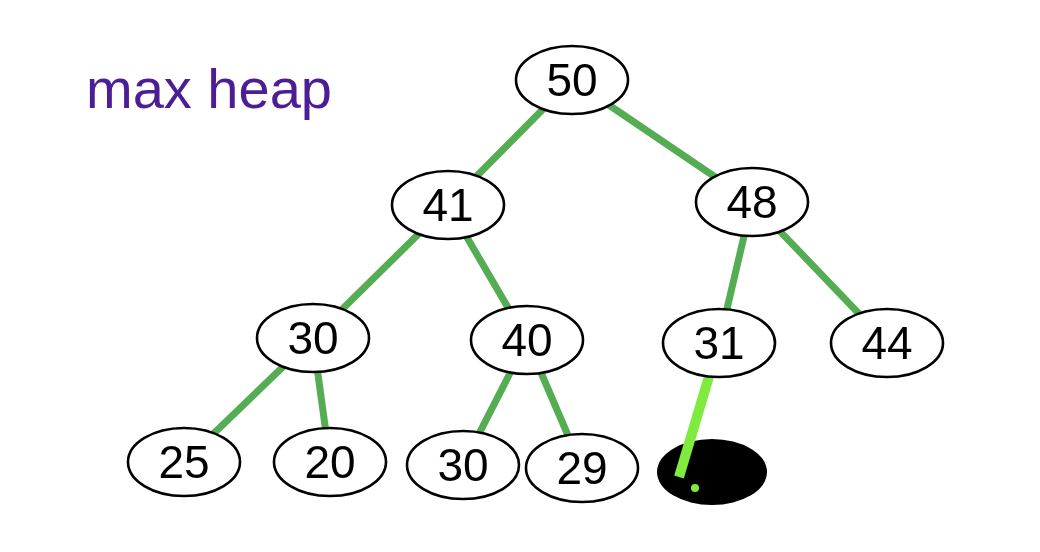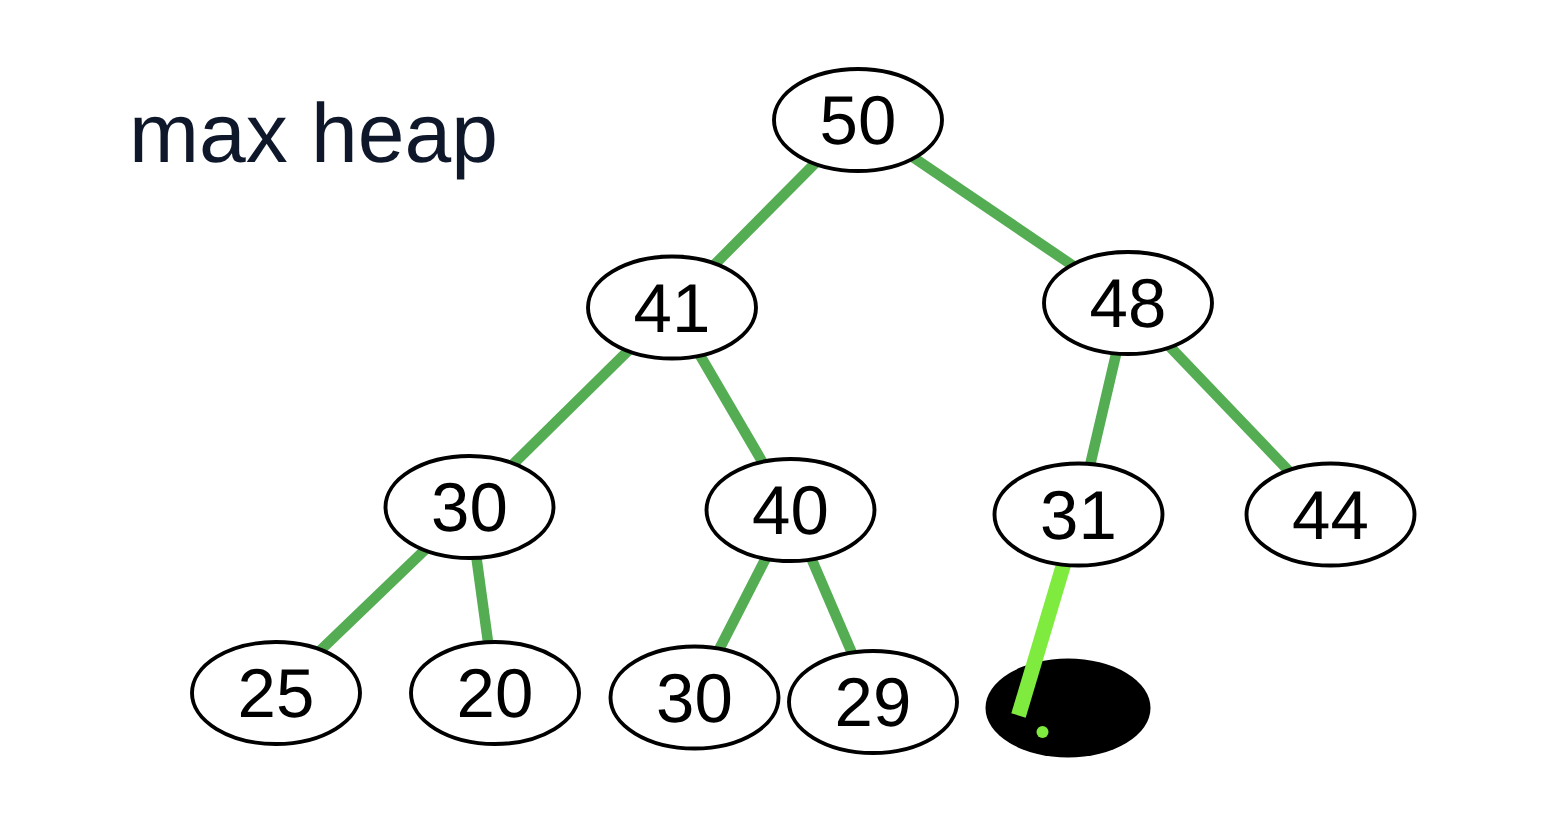--- a/index.html
+++ b/index.html
@@ -33,21 +33,21 @@
     display: block;
   }
   svg text {
     font-family: "Liberation Sans", sans-serif;
   }
 </style>
 </head>
 <body>
 
 <div class="stage">
-  <div class="title" style="color: #0f172a;">max heap</div>
+  <div class="title" style="color: #4c1d95;">max heap</div>
   <svg class="tree" id="tree-svg" viewBox="0 0 1040 552">
       <line x1="572" y1="80" x2="448" y2="205" stroke="#54ad52" stroke-width="7"></line>
       <line x1="572" y1="80" x2="752" y2="202" stroke="#54ad52" stroke-width="7"></line>
       <line x1="448" y1="205" x2="313" y2="338" stroke="#54ad52" stroke-width="7"></line>
       <line x1="448" y1="205" x2="527" y2="340" stroke="#54ad52" stroke-width="7"></line>
       <line x1="752" y1="202" x2="719" y2="343" stroke="#54ad52" stroke-width="7"></line>
       <line x1="752" y1="202" x2="887" y2="343" stroke="#54ad52" stroke-width="7"></line>
       <line x1="313" y1="338" x2="184" y2="462" stroke="#54ad52" stroke-width="7"></line>
       <line x1="313" y1="338" x2="330" y2="462" stroke="#54ad52" stroke-width="7"></line>
       <line x1="527" y1="340" x2="463" y2="465" stroke="#54ad52" stroke-width="7"></line>

